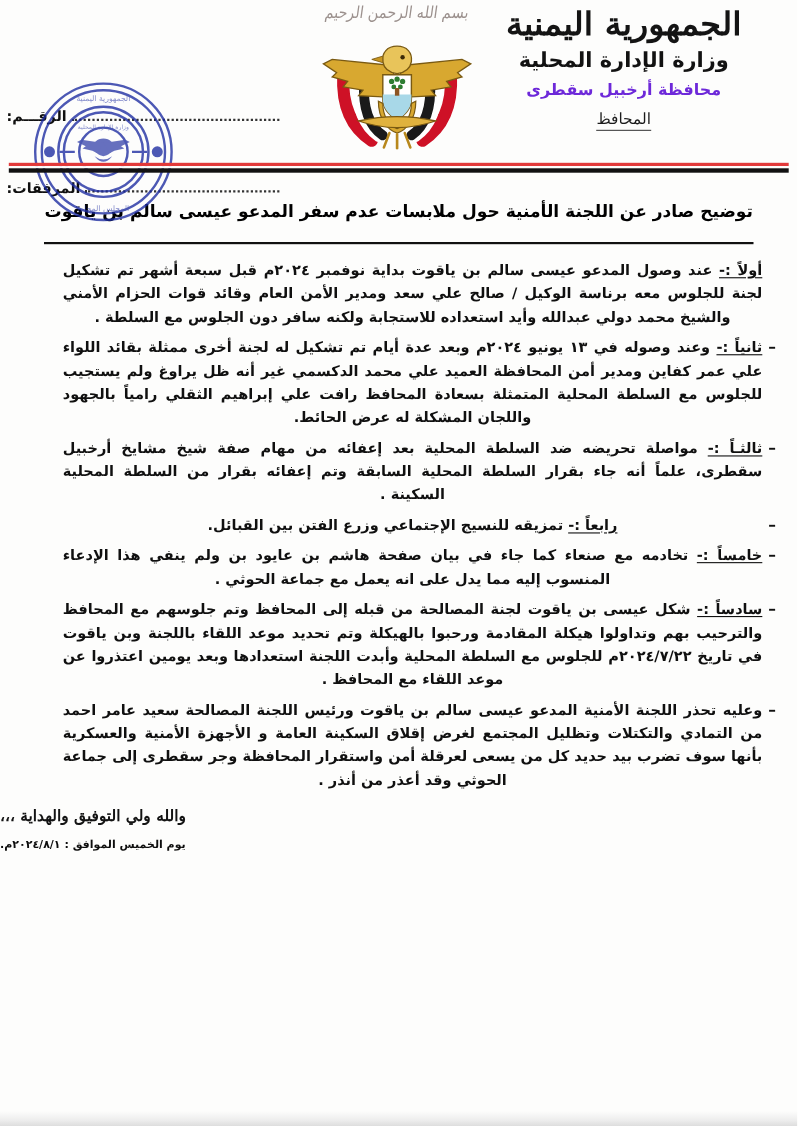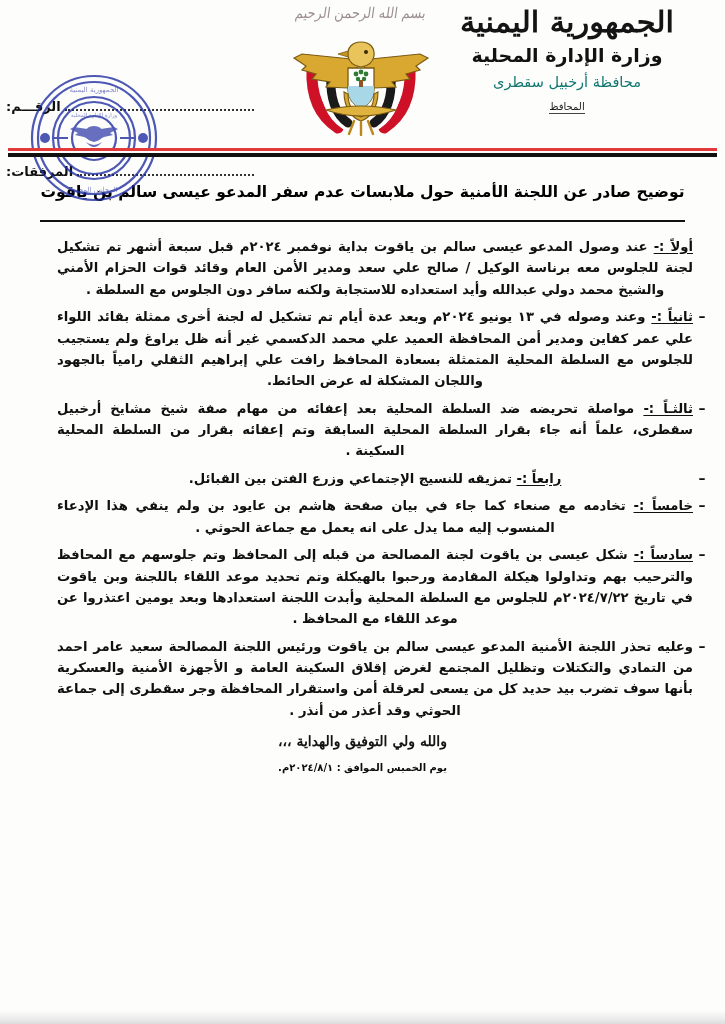--- a/index.html
+++ b/index.html
@@ -44,28 +44,28 @@
     font-family: "DejaVu Sans", sans-serif;
     font-size: 19px;
     font-weight: bold;
     color: #121212;
     margin-top: 5px;
     letter-spacing: 0.5px;
   }
   .governorate {
     font-family: "DejaVu Sans", sans-serif;
     font-size: 14.5px;
-    font-weight: normal;
-    color: #0f766e;
+    font-weight: bold;
+    color: #6d28d9;
     margin-top: 8px;
     letter-spacing: 1px;
   }
   .governor-title {
     font-family: "DejaVu Sans", sans-serif;
-    font-size: 10px;
+    font-size: 14px;
     color: #1b1b1b;
     margin-top: 11px;
     display: inline-block;
     border-bottom: 1px solid #444;
     padding-bottom: 1px;
   }
   
   .emblem-wrap {
     position: absolute;
     left: 268px;
@@ -207,21 +207,21 @@
     text-decoration: underline;
     text-underline-offset: 2px;
     white-space: nowrap;
     text-align: right;
   }
   .clause.no-dash .clause-dash { visibility: hidden; }
   .clause.short .clause-body { text-align: center; text-align-last: center; }
   
   .closing {
     margin-top: 12px;
-    text-align: center;
+    text-align: left;
   }
   .pious {
     font-family: "DejaVu Serif", serif;
     font-size: 14px;
     font-weight: bold;
     color: #131313;
     letter-spacing: -0.5px;
   }
   .issued {
     font-family: "DejaVu Sans", sans-serif;

